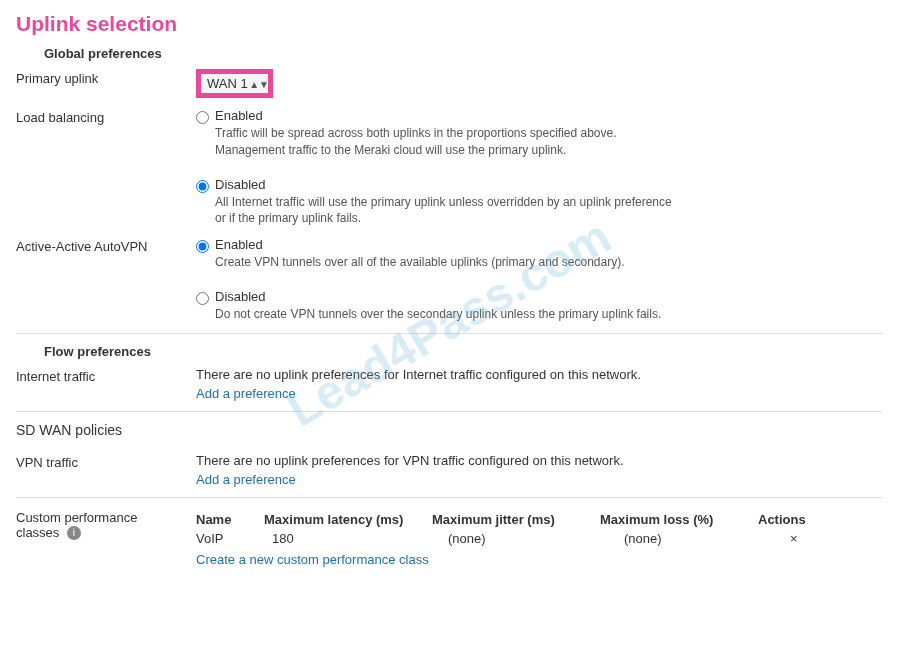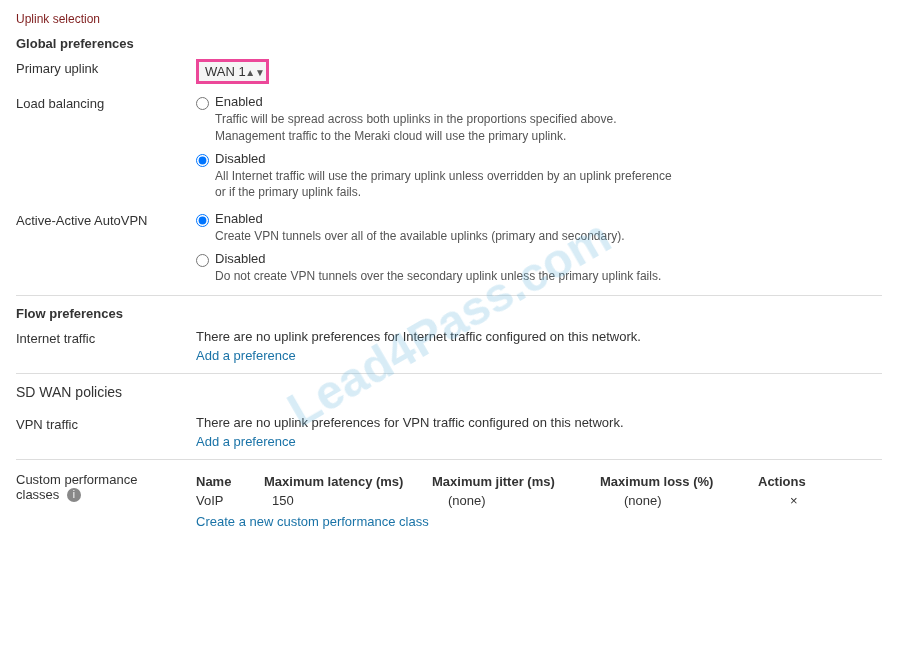--- a/index.html
+++ b/index.html
@@ -6,30 +6,31 @@
     body {
       font-family: Arial, sans-serif;
       font-size: 13px;
       color: #333;
       background: #fff;
       padding: 12px 16px;
       width: 898px;
       min-height: 645px;
     }
     .page-title {
-      font-size: 12px;
-      font-weight: normal;
-      color: #7f1d1d;
+      font-size: 21px;
+      font-weight: bold;
+      color: #ec4899;
       margin-bottom: 10px;
     }
     .section-header {
       font-weight: bold;
       font-size: 13px;
       margin-bottom: 8px;
       margin-top: 4px;
+      margin-left: 28px;
     }
     .form-row {
       display: flex;
       margin-bottom: 10px;
       align-items: flex-start;
     }
     .form-label {
       width: 180px;
       min-width: 180px;
       padding-top: 2px;
@@ -39,42 +40,42 @@
     .form-content {
       flex: 1;
       font-size: 13px;
       color: #333;
     }
     .select-wrapper {
       display: inline-block;
       position: relative;
     }
     select {
-      border: 3px solid #ec4899;
+      border: 5px solid #ec4899;
       background: #f5f5f5;
       padding: 2px 20px 2px 6px;
       font-size: 13px;
       appearance: none;
       -webkit-appearance: none;
       cursor: pointer;
       color: #333;
     }
     .select-arrow {
       position: absolute;
       right: 4px;
       top: 50%;
       transform: translateY(-50%);
       pointer-events: none;
       font-size: 10px;
       color: #555;
     }
     .radio-group {
       display: flex;
       flex-direction: column;
-      gap: 6px;
+      gap: 18px;
     }
     .radio-option {
       display: flex;
       align-items: flex-start;
       gap: 6px;
     }
     .radio-option input[type="radio"] {
       margin-top: 3px;
       cursor: pointer;
     }
@@ -274,21 +275,21 @@
     <div class="table-header">
       <div class="col-name">Name</div>
       <div class="col-latency">Maximum latency (ms)</div>
       <div class="col-jitter">Maximum jitter (ms)</div>
       <div class="col-loss">Maximum loss (%)</div>
       <div class="col-actions">Actions</div>
     </div>
 
     <div class="table-row-data">
       <div class="col-name">VoIP</div>
-      <div class="col-latency">150</div>
+      <div class="col-latency">180</div>
       <div class="col-jitter">(none)</div>
       <div class="col-loss">(none)</div>
       <div class="col-actions">
         <span class="x-icon">×</span>
       </div>
     </div>
 
     <div style="margin-top:6px;">
       <a class="link-text">Create a new custom performance class</a>
     </div>

